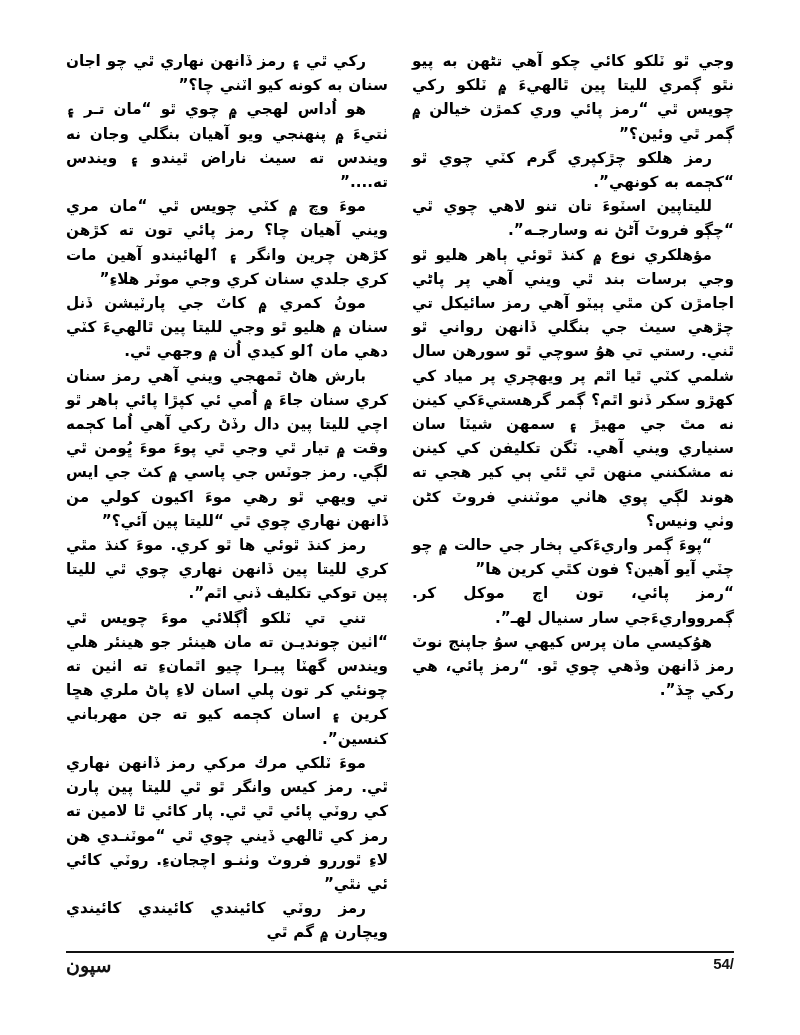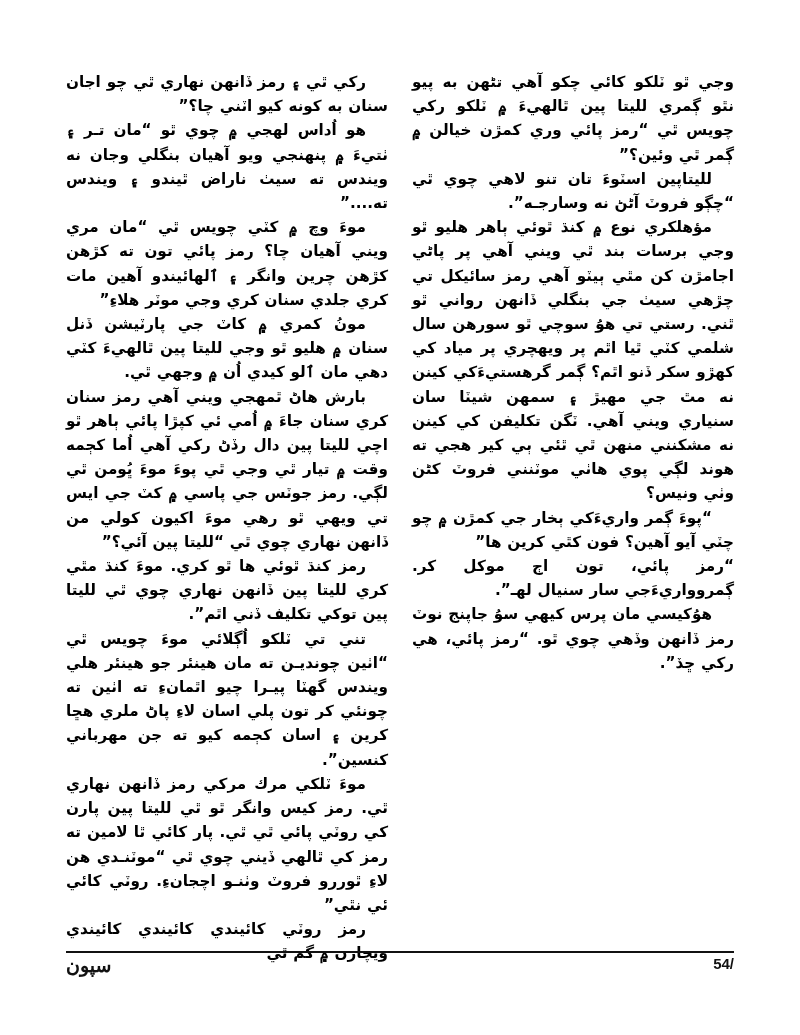--- a/index.html
+++ b/index.html
@@ -12,21 +12,21 @@
     position: relative;
     width: 800px;
     height: 1035px;
     background: #ffffff;
     overflow: hidden;
     font-family: "DejaVu Sans", "Liberation Sans", sans-serif;
   }
   .text-block {
     position: absolute;
     left: 66px;
-    top: 70px;
+    top: 49px;
     width: 668px;
     height: 878px;
   }
   .columns {
     display: flex;
     flex-direction: row-reverse;
     justify-content: space-between;
     width: 100%;
     height: 100%;
   }
@@ -108,23 +108,24 @@
         <p class="para indent">مونُ كمري ۾ كاٽ جي پارٽيشن ڏنل سنان ۾ هليو ٿو وجي لليتا پين ٿالهيءَ كٽي دهي مان ٱلو كيدي اُن ۾ وجهي ٿي.</p>
         <p class="para indent">بارش هاڻ ٿمهجي ويني آهي رمز سنان كري سنان جاءَ ۾ اُمي ئي كپڙا پائي ٻاهر ٿو اچي لليتا پين دال رڏڻ ركي آهي اُما كڄمه وقت ۾ تيار ٿي وجي ٿي پوءَ موءَ ڀُومن ٿي لڳي. رمز جوٽس جي پاسي ۾ كٽ جي ايس تي ويهي ٿو رهي موءَ اكيون كولي من ڏانهن نهاري چوي ٿي “لليتا پين آئي؟”</p>
         <p class="para indent">رمز كنڌ ٿوئي ها ٿو كري. موءَ كنڌ مٿي كري لليتا پين ڏانهن نهاري چوي ٿي لليتا پين توكي تكليف ڏني اٿم”.</p>
         <p class="para indent">تني تي ٽلكو اُڳلائي موءَ چويس ٿي “اٺين چونديـن ته مان هينئر جو هينئر هلي ويندس گهٽا پيـرا چيو اٿمانءِ ته اٺين ته چونئي كر تون پلي اسان لاءِ پاڻ ملري هڇا كرين ۽ اسان كڄمه كيو ته جن مهرباني كنسين”.</p>
         <p class="para indent">موءَ ٽلكي مرك مركي رمز ڏانهن نهاري ٿي. رمز كيس وانگر ٿو ٿي لليتا پين پارن كي روٽي پائي ٿي ٿي. پار كائي ٿا لامين ته رمز كي ٿالهي ڏيني چوي ٿي “موٽنـدي هن لاءِ ٿوررو فروٽ وٺنـو اچجانءِ. روٽي كائي ئي نٿي”</p>
         <p class="para indent">رمز روٽي كائيندي كائيندي كائيندي ويچارن ۾ گم ٿي</p>
       </div>
 
       <div class="column">
         <p class="para">وجي ٿو ٽلكو كائي چكو آهي تڻهن به پيو نٿو ڳمري لليتا پين ٿالهيءَ ۾ ٽلكو ركي چويس ٿي “رمز پائي وري كمڙن خيالن ۾ ڳمر ٿي وئين؟”</p>
+        <p class="para indent">رمز هلكو چڙكپري گرم كٽي چوي ٿو “كڄمه به كونهي”.</p>
         <p class="para indent">لليتاپين اسٽوءَ تان تنو لاهي چوي ٿي “چڳو فروٽ آڻڻ نه وسارجـه”.</p>
         <p class="para indent">مؤهلكري نوع ۾ كنڌ ٿوئي ٻاهر هليو ٿو وجي برسات بند ٿي ويني آهي پر پاڻي اجامڙن كن مٿي ٻيٽو آهي رمز سائيكل تي چڙهي سيٺ جي بنگلي ڏانهن رواني ٿو ٿني. رستي تي هوُ سوچي ٿو سورهن سال شلمي كٽي ٿيا اٿم پر ويهچري پر مياد كي كهڙو سكر ڏنو اٿم؟ ڳمر گرهستيءَكي كينن نه مٿ جي مهيڙ ۽ سمهن شيٽا سان سنياري ويني آهي. ٽگن تكليفن كي كينن نه مشكنني منهن ٿي ٿئي ٻي كير هجي ته هوند لڳي پوي هاٺي موٽنني فروٽ كڻن وٺي ونيس؟</p>
-        <p class="para indent">“پوءَ ڳمر واريءَكي ٻخار جي كمڙن ۾ چو چٽي آيو آهين؟ فون كٿي كرين ها”</p>
+        <p class="para indent">“پوءَ ڳمر واريءَكي ٻخار جي حالت ۾ چو چٽي آيو آهين؟ فون كٿي كرين ها”</p>
         <p class="para">“رمز پائي، تون اڄ موكل كر. ڳمروواريءَجي سار سنيال لهـ”.</p>
         <p class="para indent">هوُكيسي مان پرس كيهي سوُ جاپنج نوٽ رمز ڏانهن وڏهي چوي ٿو. “رمز پائي، هي ركي ڇڏ”.</p>
 
       </div>
 
     </div>
   </div>
 
   <div class="footer-rule"></div>
 

